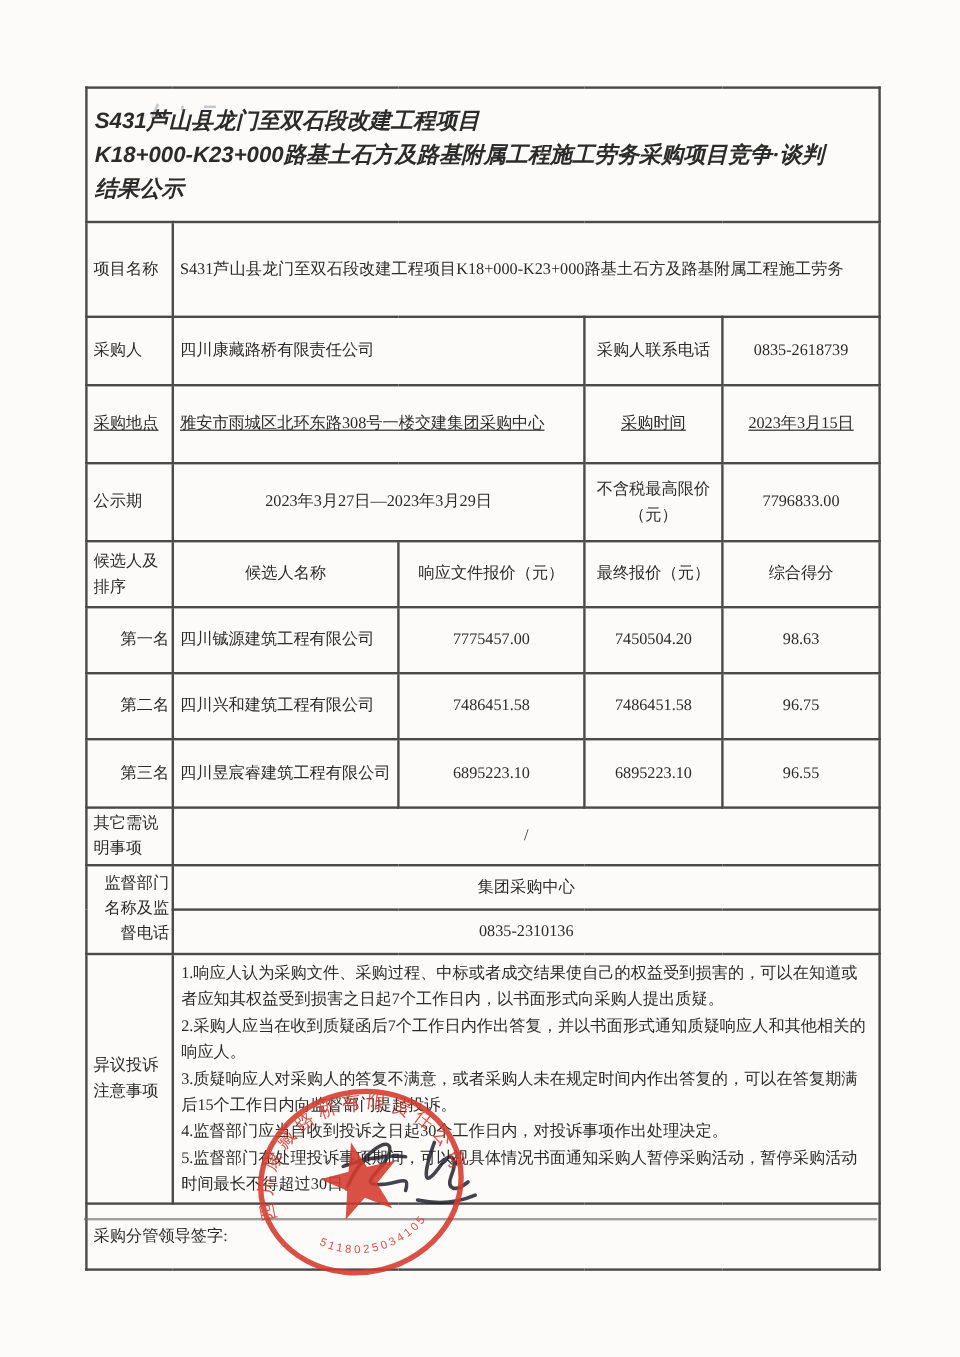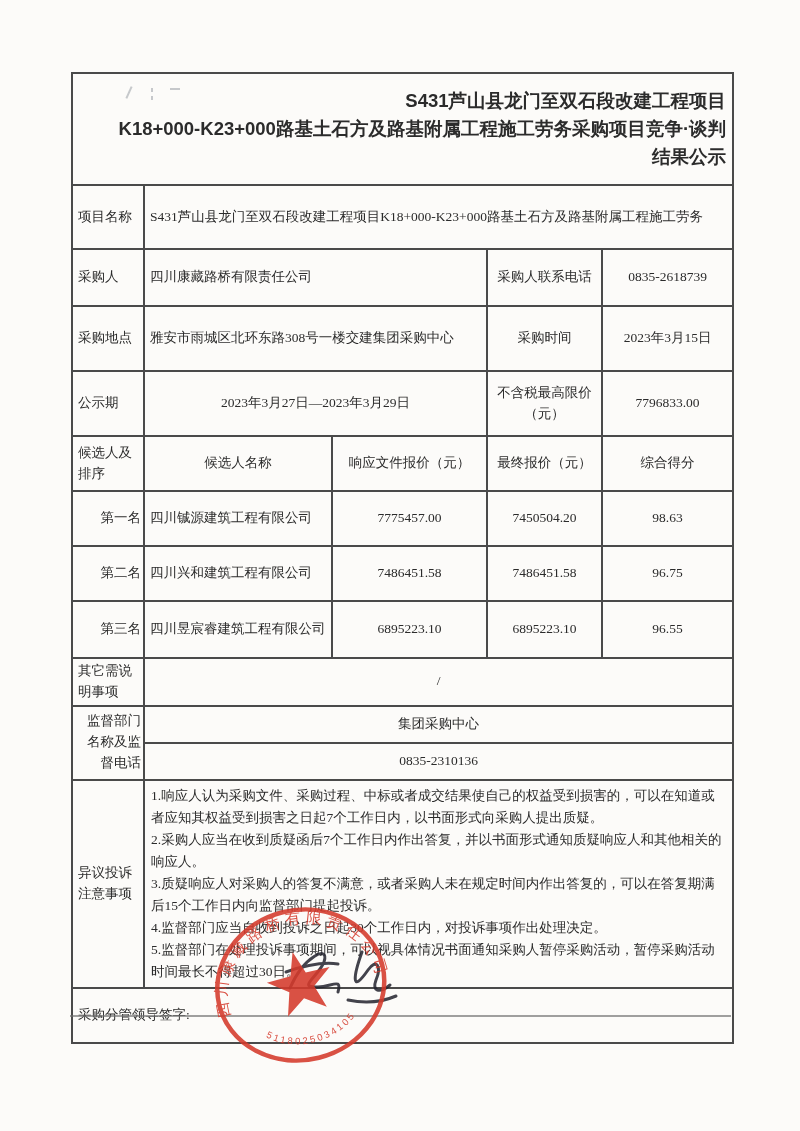--- a/index.html
+++ b/index.html
@@ -11,34 +11,34 @@
   table.doc {
     position:absolute; left:71px; top:72px; width:659px;
     border-collapse:collapse; table-layout:fixed;
   }
   td {
     border:2px solid #4a4a4a; padding:2px 5px;
     font-size:13.5px; line-height:1.55; vertical-align:middle;
     word-break:break-all; overflow:hidden;
   }
   .title-cell {
-    text-align:right; font-family:"Liberation Sans", sans-serif;
-    font-weight:bold; font-size:18.5px; line-height:28px; padding:13px 6px;
+    text-align:left; font-family:"Liberation Sans", sans-serif;
+    font-weight:bold; font-size:18.5px; line-height:28px; padding:13px 6px;font-style:italic;
   }
   .lab   { text-align:left; }
   .labc  { text-align:right; padding:2px 2px;border-radius:17px; }
   .left  { text-align:left; }
   .center{ text-align:center; }
   .objection-cell { vertical-align:middle; padding:4px 6px; }
   .objection-cell div { line-height:22px; }
   
   tr.r-title     { height:88px; }
-  tr.r-project   { height:64px; }
+  tr.r-project   { height:79px; }
   tr.r-purchaser { height:57px; }
-  tr.r-location  { height:65px; }
+  tr.r-location  { height:65px;text-decoration:underline; }
   tr.r-publicity { height:65px; }
   tr.r-chdr      { height:55px;padding-left:47px; }
   tr.r-cand      { height:55px; }
   tr.r-cand3     { height:57px; }
   tr.r-other     { height:46px; }
   tr.r-sup       { height:37px;margin-top:20px; }
   tr.r-objection { height:200px; }
   tr.r-sign      { height:55px;margin-top:40px; }
   
   .pencil-marks i { position:absolute; display:block; background:#8f959d; opacity:.5; }

